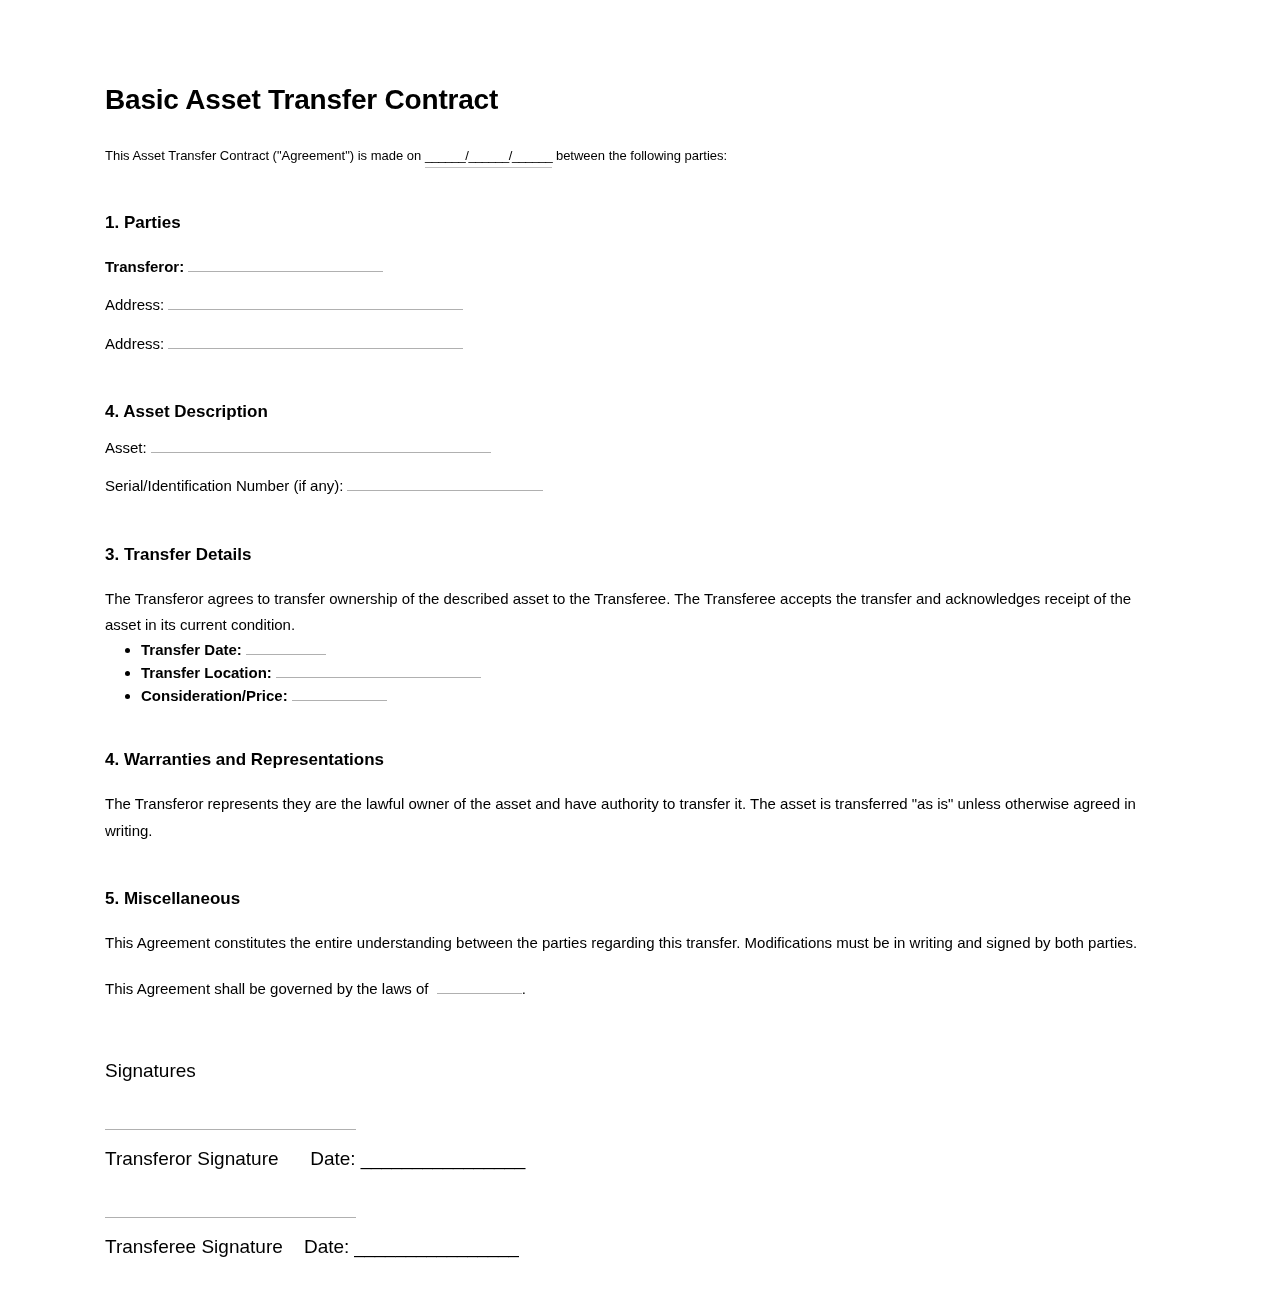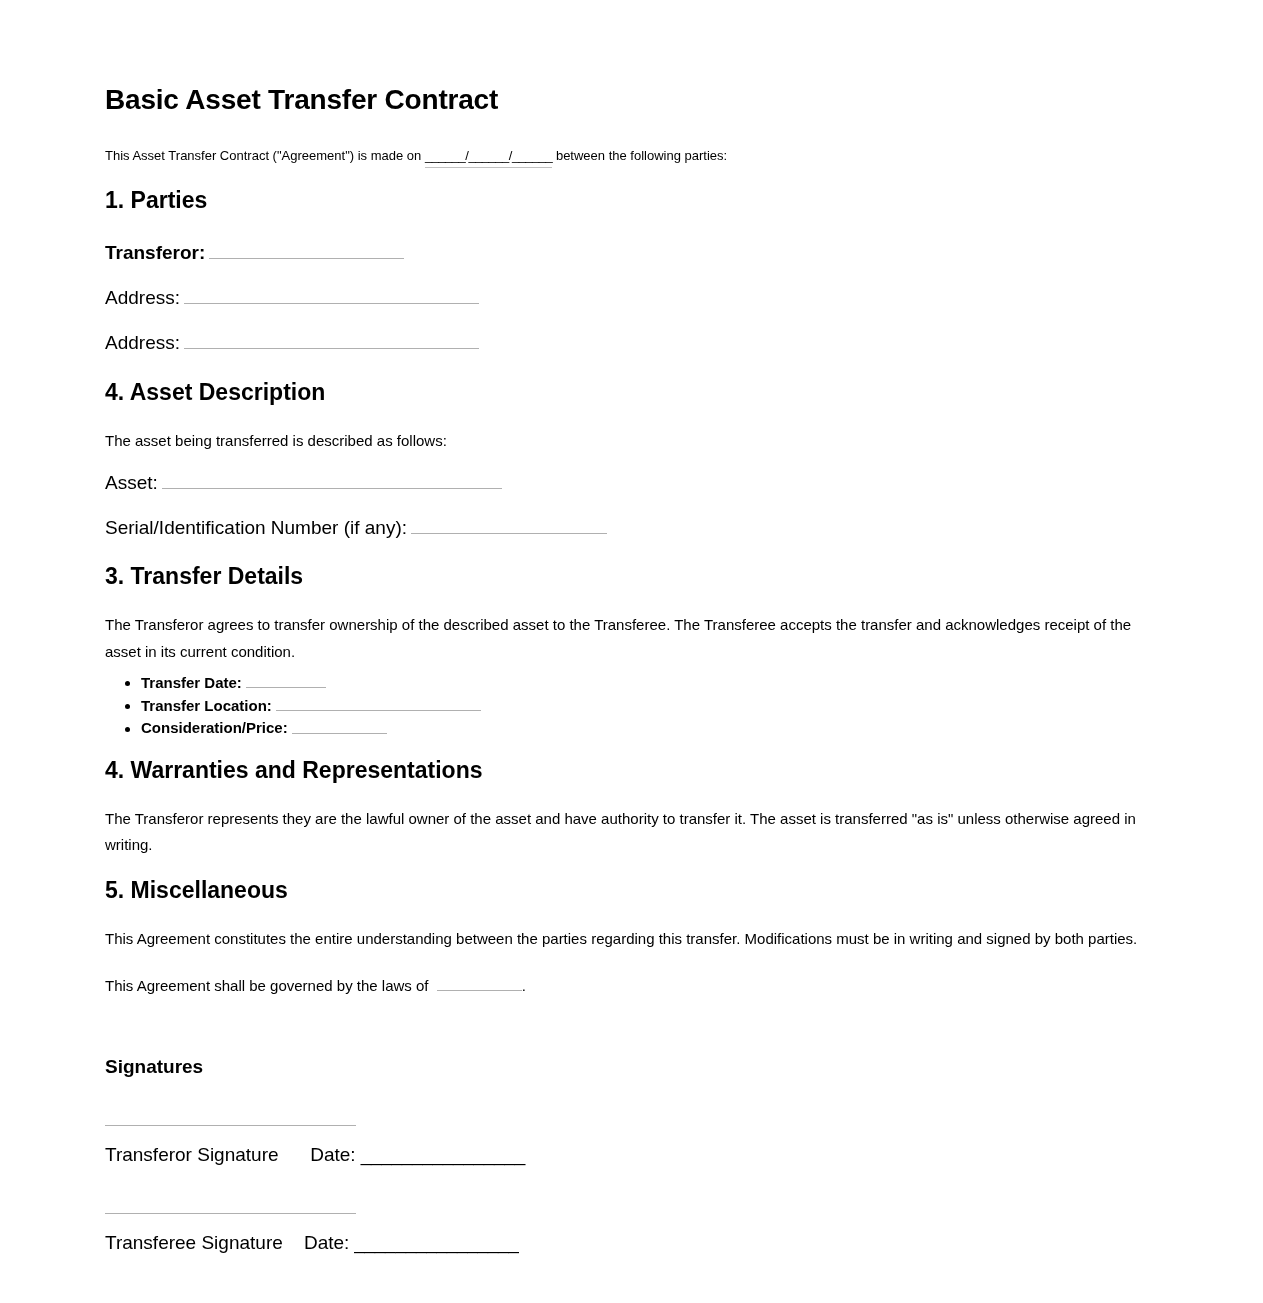--- a/index.html
+++ b/index.html
@@ -26,38 +26,38 @@
     line-height: 1.25;
     margin: 22px 0 0 0;
     letter-spacing: -0.2px;
   }
   .intro {
     font-size: 13px;
     line-height: 1.7;
     margin: 28px 0 0 0;
   }
   h2.section-heading {
-    font-size: 23px;
+    font-size: 17px;
     font-weight: bold;
     line-height: 1.3;
-    margin: 18px 0 0 0;
+    margin: 44px 0 0 0;
   }
   h2.signatures-heading {
     font-size: 19px;
-    font-weight: bold;
+    font-weight: normal;
     line-height: 1.3;
     margin: 56px 0 0 0;
   }
   p.body-text {
     font-size: 15px;
     line-height: 1.75;
     margin: 20px 0 0 0;
   }
   .field-line {
-    font-size: 19px;
+    font-size: 15px;
     line-height: 1.75;
     margin: 20px 0 0 0;
   }
   .field-line.next {
     margin-top: 12px;
   }
   .field-label-bold {
     font-weight: bold;
   }
   
@@ -78,21 +78,21 @@
   .blank.w-law    { width: 85px; }
 
   
   .underscore-blank {
     display: inline-block;
     border-bottom: 1px solid #c0c0c0;
     letter-spacing: -0.5px;
     white-space: nowrap;
   }
   ul.bullets {
-    margin: 8px 0 0 0;
+    margin: 2px 0 0 0;
     padding-left: 36px;
     list-style-type: disc;
   }
   ul.bullets li {
     font-size: 15px;
     line-height: 1.3;
     margin: 0 0 3px 0;
   }
   .sig-block {
     margin-top: 46px;
@@ -128,21 +128,20 @@
 
   <div class="field-line"><span class="field-label-bold">Transferor:</span><span class="blank w-name"></span></div>
 
   <div class="field-line next"><span>Address:</span><span class="blank w-addr"></span></div>
 
 
   <div class="field-line next"><span>Address:</span><span class="blank w-addr"></span></div>
 
   <h2 class="section-heading">4. Asset Description</h2>
 
-  <p class="body-text">The asset being transferred is described as follows:</p>
 
   <div class="field-line next"><span>Asset:</span><span class="blank w-asset"></span></div>
 
   <div class="field-line next"><span>Serial/Identification Number (if any):</span><span class="blank w-serial"></span></div>
 
   <h2 class="section-heading">3. Transfer Details</h2>
 
   <p class="body-text">The Transferor agrees to transfer ownership of the described asset to the Transferee. The Transferee accepts the transfer and acknowledges receipt of the asset in its current condition.</p>
 
   <ul class="bullets">

